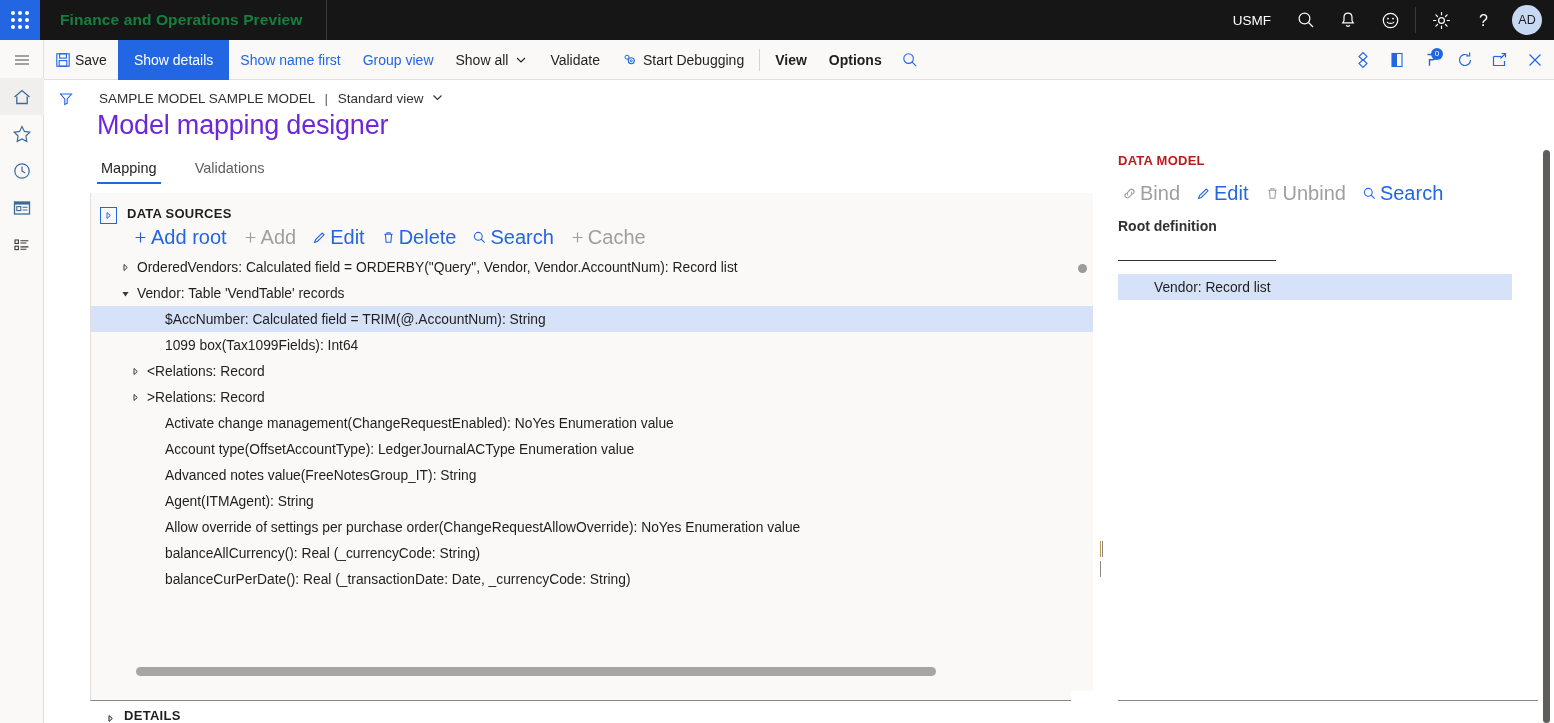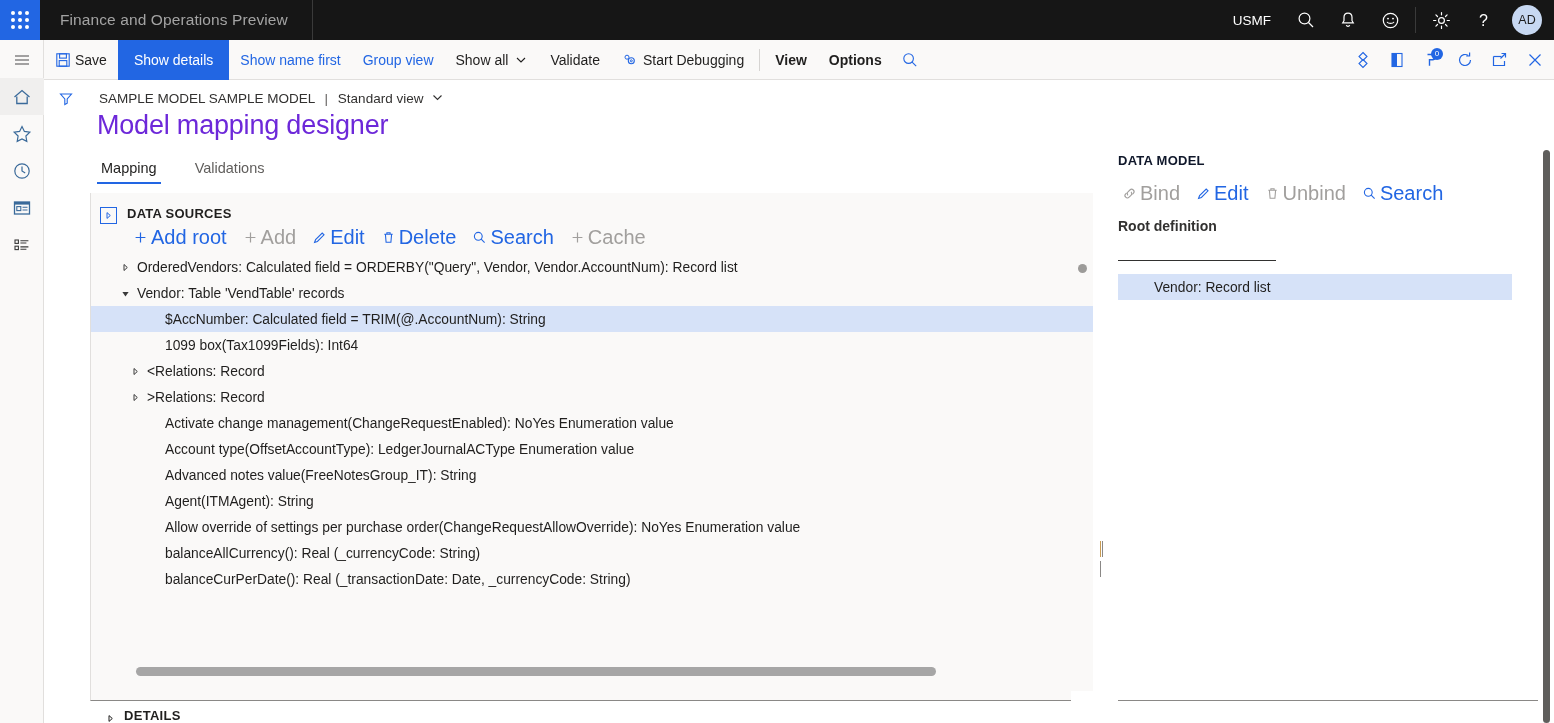--- a/index.html
+++ b/index.html
@@ -21,23 +21,23 @@
   }
   #waffle {
     width: 40px; height: 40px;
     background: #2266E3;
     display: flex; align-items: center; justify-content: center;
     cursor: pointer;
   }
   .waffle-grid { display: grid; grid-template-columns: repeat(3, 4px); gap: 3px; }
   .waffle-grid i { width: 4px; height: 4px; background: #fff; border-radius: 50%; display: block; }
   #app-title {
-    color: #a3a3a3;
+    color: #15803d;
     font-size: 15.5px;
-    font-weight: normal;
+    font-weight: bold;
     margin-left: 20px;
     letter-spacing: 0.1px;
     white-space: nowrap;
   }
   #topbar-divider-left {
     width: 1px; height: 40px; background: #3a3a3a; margin-left: 24px;
   }
   #topbar-right {
     margin-left: auto; display: flex; align-items: center; height: 40px;
   }
@@ -226,21 +226,21 @@
   #ds-splitter i.amber { background: #C89B52; }
 
   
   #dm-panel {
     position: absolute; top: 65px; left: 1028px;
     width: 420px; height: 556px;
     border-bottom: 1px solid #8A8886;
   }
   #dm-header {
     position: absolute; top: 8px; left: 0;
-    font-size: 13px; font-weight: bold; color: #0f172a; letter-spacing: 0.25px;
+    font-size: 13px; font-weight: bold; color: #b91c1c; letter-spacing: 0.25px;
   }
   #dm-commands {
     position: absolute; top: 37px; left: 4px;
     display: flex; align-items: center;
   }
   #dm-rootlabel {
     position: absolute; top: 73px; left: 0;
     font-size: 14px; font-weight: bold; color: #323130;
   }
   #dm-rule {

